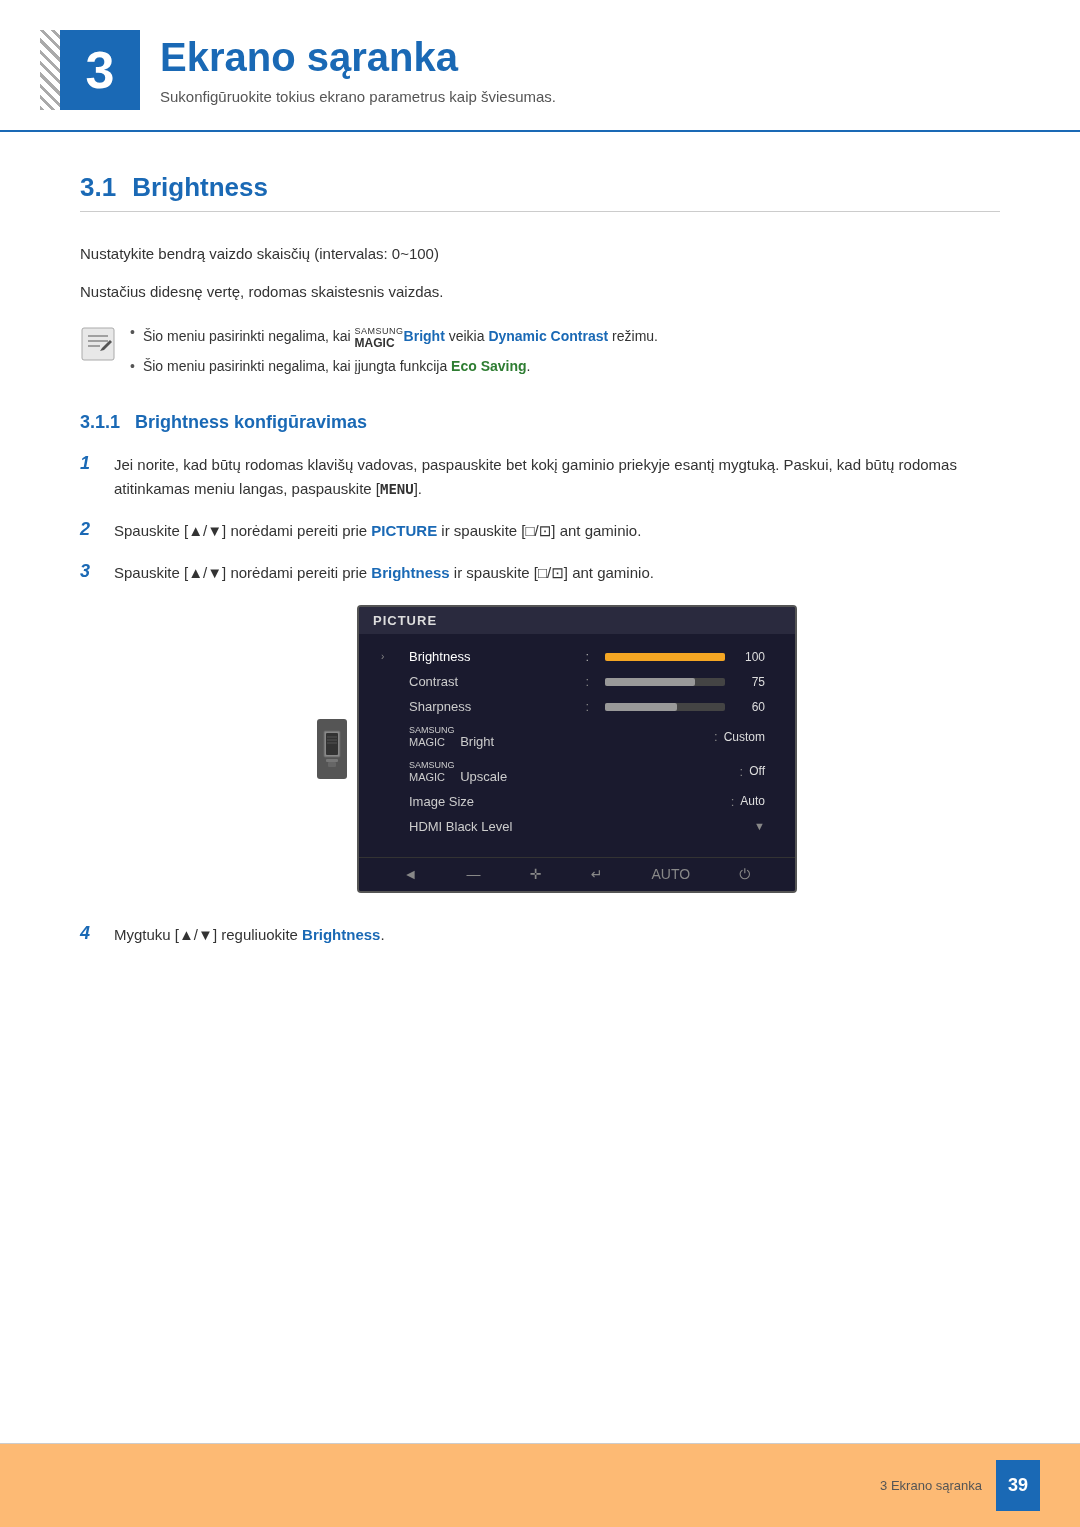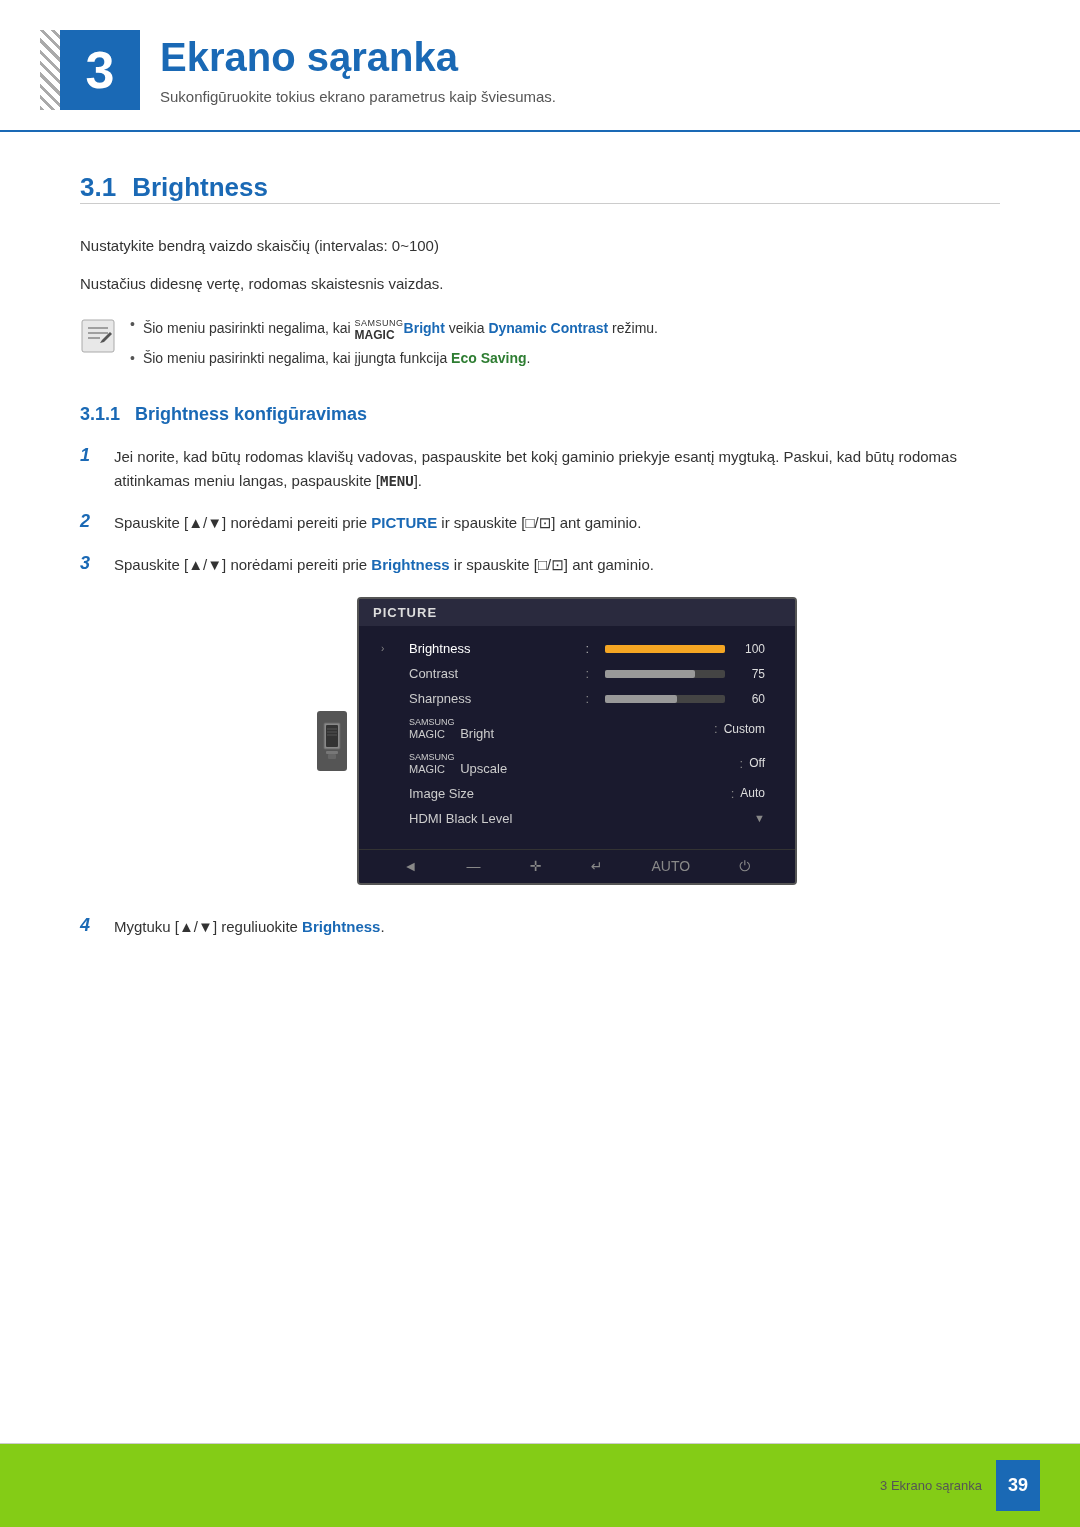--- a/index.html
+++ b/index.html
@@ -70,20 +70,21 @@
     
     .content {
       padding: 0 80px;
     }
 
     
     .section-header {
       display: flex;
       align-items: flex-end;
       margin-bottom: 30px;
+      padding-bottom: 8px;
       border-bottom: 1px solid #ccc;
     }
 
     .section-number {
       font-size: 26px;
       font-weight: bold;
       color: #1a69b5;
       margin-right: 16px;
     }
 
@@ -324,21 +325,21 @@
     
     .page-footer {
       position: absolute;
       bottom: 0;
       left: 0;
       right: 0;
       display: flex;
       align-items: center;
       justify-content: flex-end;
       padding: 16px 40px;
-      background: #84cc16;
+      background: #fdba74;
       border-top: 1px solid #ccc;
     }
 
     .footer-chapter-name {
       font-size: 13px;
       color: #555;
       margin-right: 14px;
     }
 
     .footer-page-number {

